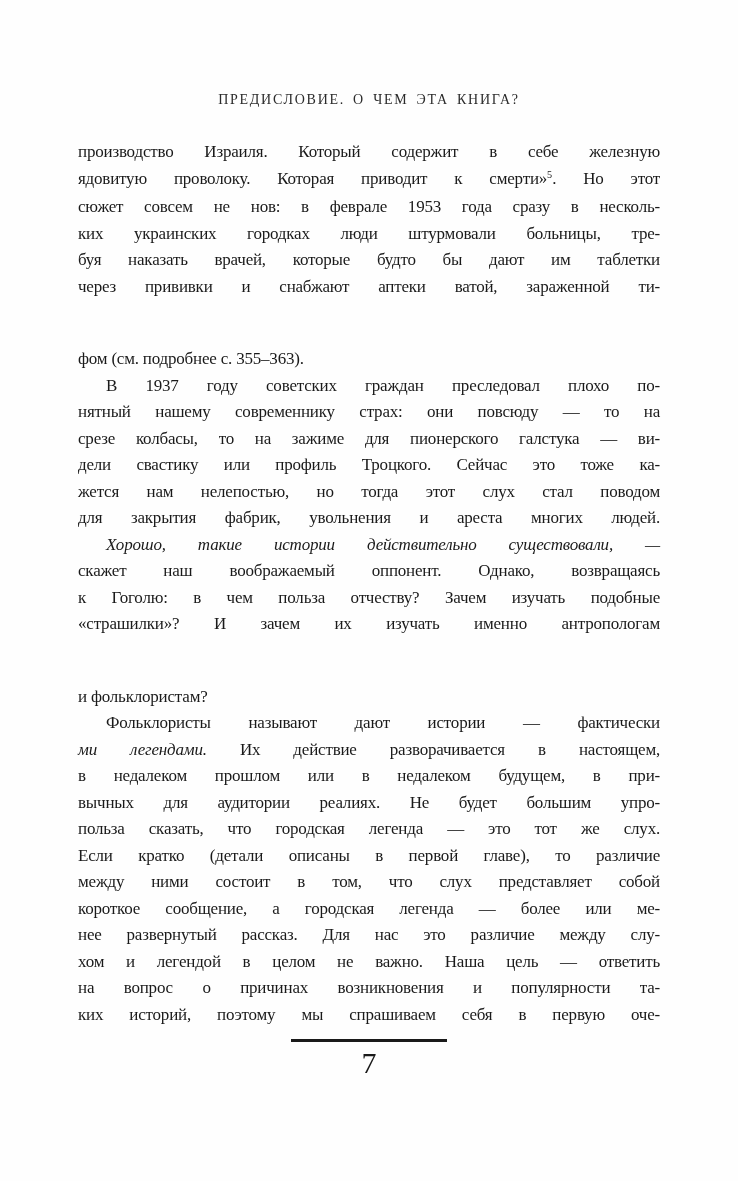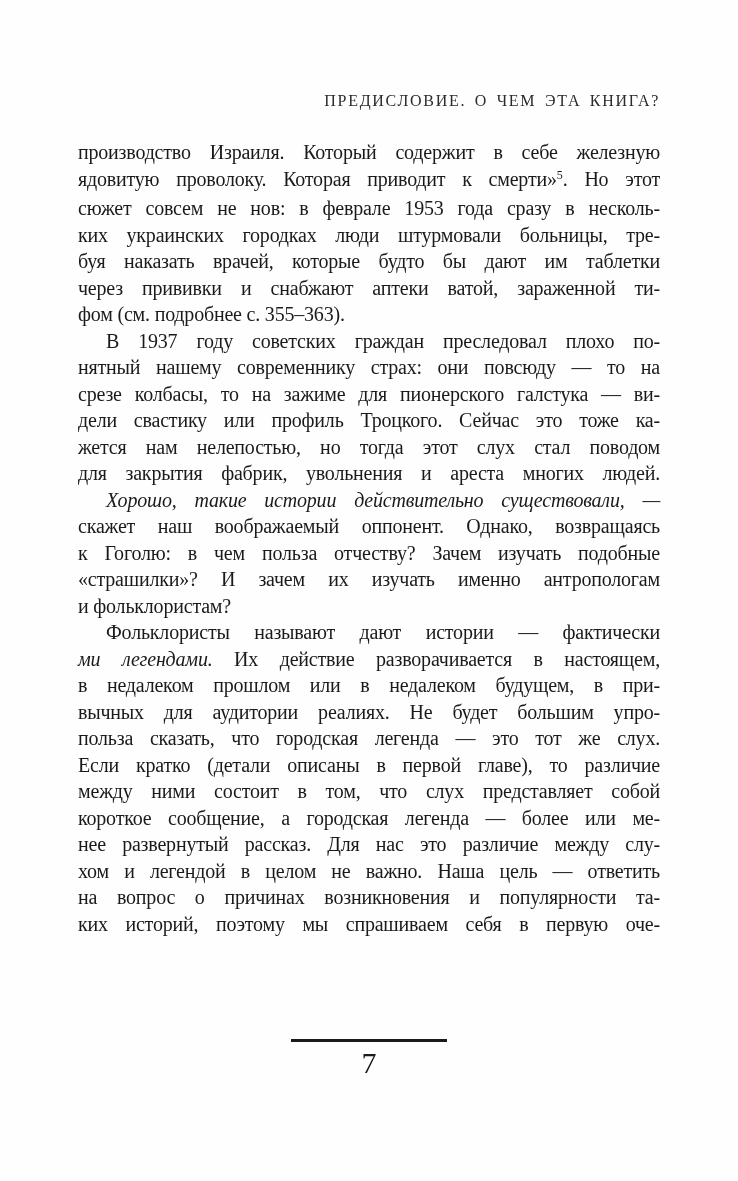--- a/index.html
+++ b/index.html
@@ -15,39 +15,39 @@
   }
   .page {
     position: relative;
     width: 738px; height: 1181px;
     background: var(--paper);
     overflow: hidden;
   }
   .running-head {
     position: absolute;
     top: 92px; left: 78px; width: 582px;
-    text-align: right;
-    font-size: 16px;
+    text-align: center;
+    font-size: 14px;
     letter-spacing: 1.7px;
     word-spacing: 3px;
     color: var(--head-ink);
   }
   .body-text {
     position: absolute;
     top: 139px; left: 78px; width: 582px;
-    font-size: 20px;
+    font-size: 17px;
     line-height: 26.5px;
     letter-spacing: -0.2px;
     color: var(--ink);
   }
   .line {
     text-align: justify;
     text-align-last: justify;
   }
-  .line.no-just { text-align-last: left; }
+  .line.no-just { text-align-last: left; margin-top: 46px; }
   .line.indent { text-indent: 28px; }
   .seg-italic { font-style: italic; margin-top: 47px; }
   .seg-sup {
     font-size: 60%;
     position: relative;
     top: -0.55em;
     letter-spacing: 0;
   }
   .footer-rule {
     position: absolute;

